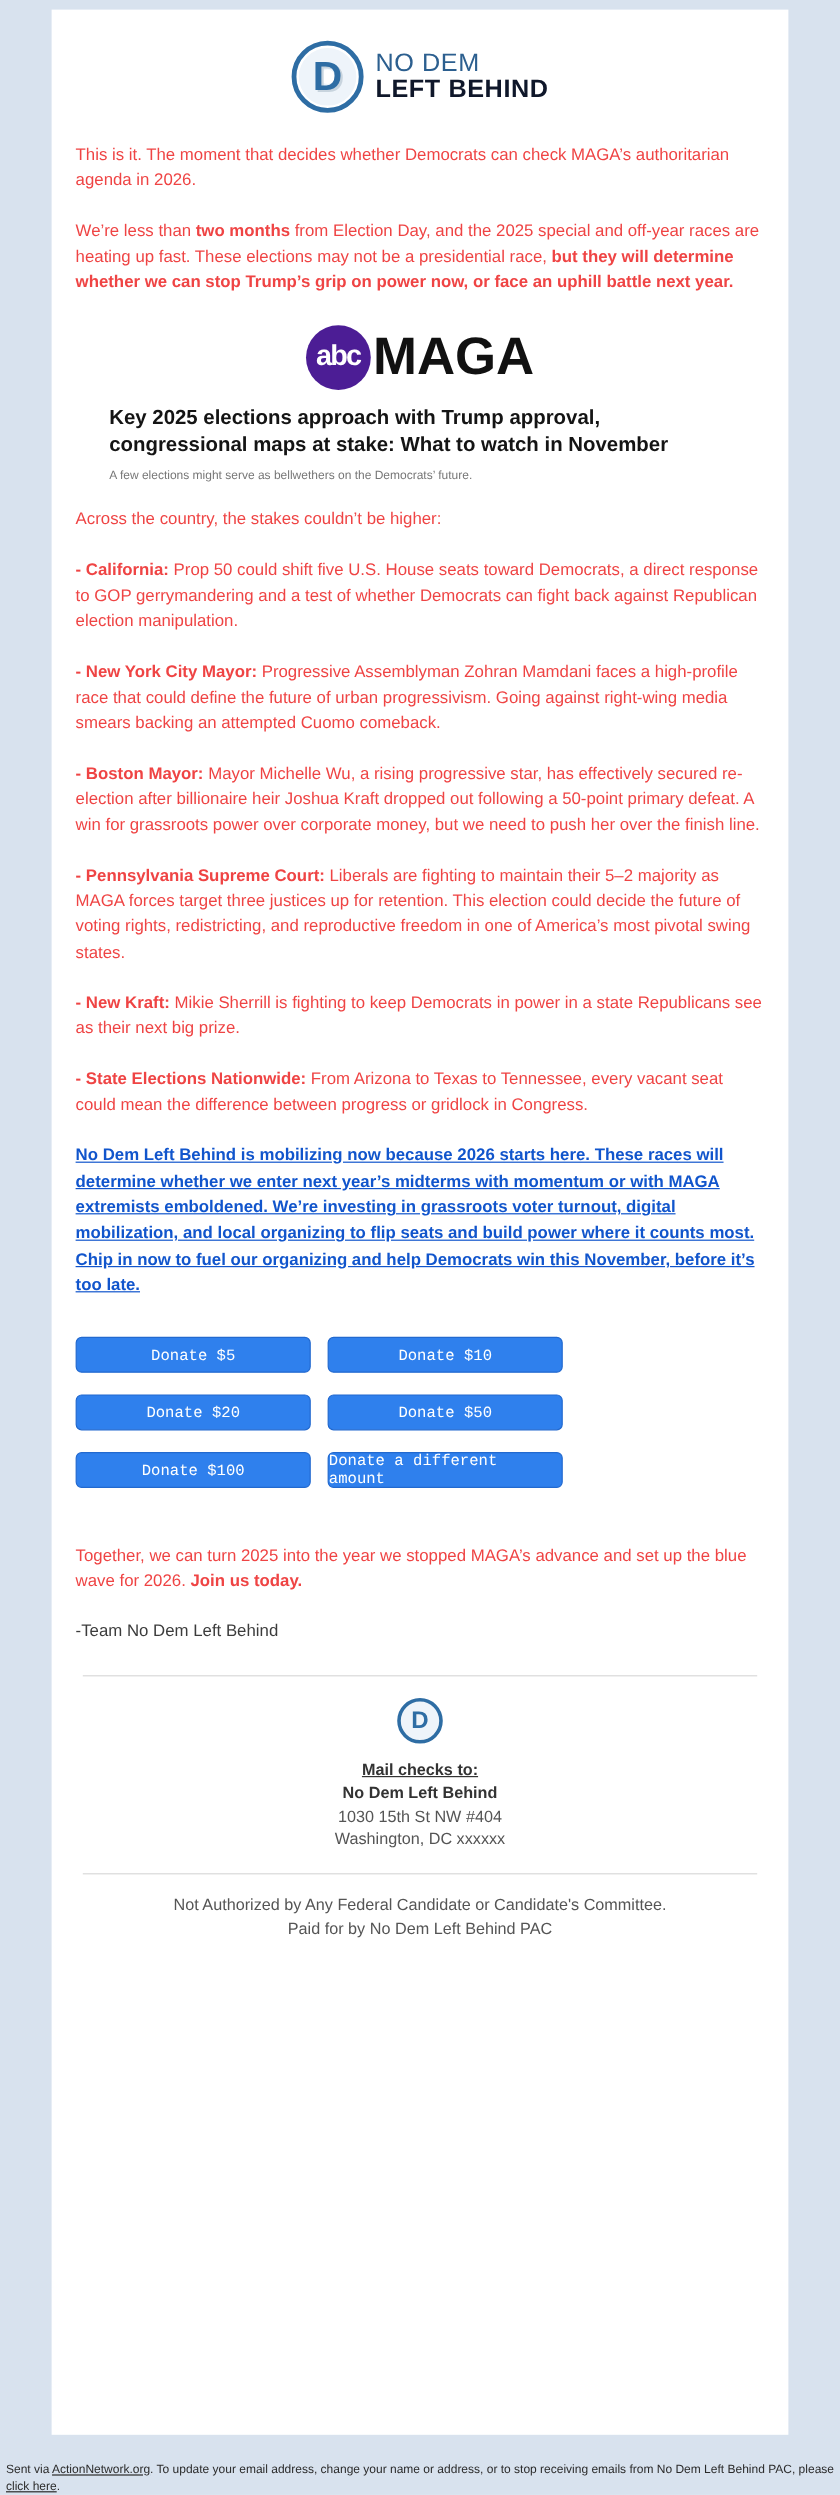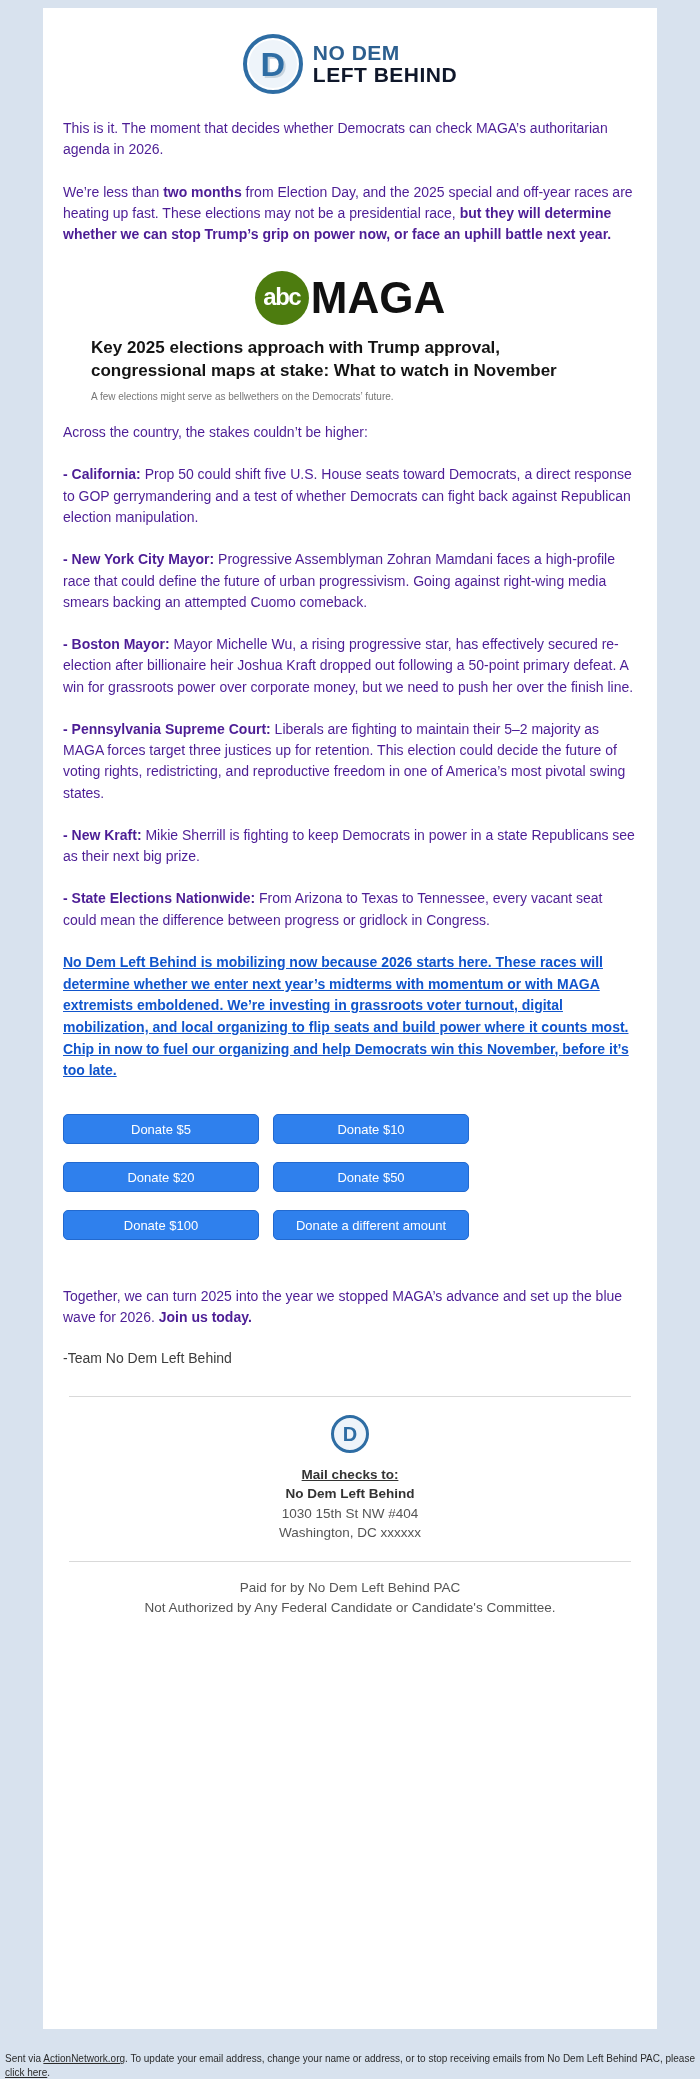--- a/index.html
+++ b/index.html
@@ -43,35 +43,35 @@
     box-shadow: inset 0 0 0 2px #fff, inset 0 0 0 20px #eef4fa;
   }
   .logo-d {
     font-weight: bold;
     font-size: 34px;
     color: #2e6da4;
     text-shadow: 2px 2px 0 #c8d4de;
     line-height: 1;
   }
   .brand-text { text-align: left; line-height: 1.05; }
-  .brand-line1 { font-weight: bold; font-size: 21px; letter-spacing: .5px; color: #2c5f8f; }
+  .brand-line1 { font-weight: normal; font-size: 21px; letter-spacing: .5px; color: #2c5f8f; }
   .brand-line2 { font-weight: bold; font-size: 21px; letter-spacing: .5px; color: #0f172a; }
 
   
-  .copy { font-size: 14px; line-height: 1.52; color: #4c1d95; margin: 0 0 21px; }
+  .copy { font-size: 14px; line-height: 1.52; color: #ef4444; margin: 0 0 21px; }
   .b { font-weight: bold; }
   .i { }
   .u { text-decoration: underline; }
 
   
   .news-block { margin: 26px 0 20px; cursor: pointer; }
   .abc-row { display: flex; justify-content: center; align-items: center; margin-bottom: 12px; }
   .abc-circle {
     width: 54px; height: 54px;
-    background: #4d7c0f; color: #fff;
+    background: #4c1d95; color: #fff;
     border-radius: 50%;
     display: flex; align-items: center; justify-content: center;
     font-size: 24px; font-weight: bold; letter-spacing: -1.5px;
     padding-bottom: 2px;
   }
   .abc-news {
     font-size: 44px; color: #111;
     font-weight: bold; letter-spacing: 0;
     margin-left: 2px; line-height: 1;
   }
@@ -97,20 +97,21 @@
   }
 
   
   .donate-grid {
     display: grid;
     grid-template-columns: 196px 196px;
     column-gap: 14px;
     row-gap: 18px;
     margin: 32px 0 46px;
     width: 406px;
+    font-family: Liberation Mono, monospace;
   }
   .donate-btn {
     height: 30px;
     background: #2f80ed;
     border: 1px solid #2269cf;
     border-radius: 5px;
     color: #ffffff;
     font-size: 13px;
     display: flex; align-items: center; justify-content: center;
     text-decoration: none;
@@ -214,22 +215,22 @@
     <div class="mail-block">
       <div class="mail-label">Mail checks to:</div>
       <div class="mail-org">No Dem Left Behind</div>
       <div>1030 15th St NW #404</div>
       <div>Washington, DC xxxxxx</div>
     </div>
 
     <hr class="divider second">
 
     <div class="paid-block">
+      <div>Not Authorized by Any Federal Candidate or Candidate's Committee.</div>
       <div>Paid for by No Dem Left Behind PAC</div>
-      <div>Not Authorized by Any Federal Candidate or Candidate's Committee.</div>
     </div>
 
   </div>
 
   <div class="footer-bar">
     <span>Sent via </span><a class="u">ActionNetwork.org</a><span>. To update your email address, change your name or address, or to stop receiving emails from No Dem Left Behind PAC, please </span><a class="u">click here</a><span>.</span>
   </div>
 </div>
 
 </body></html>

